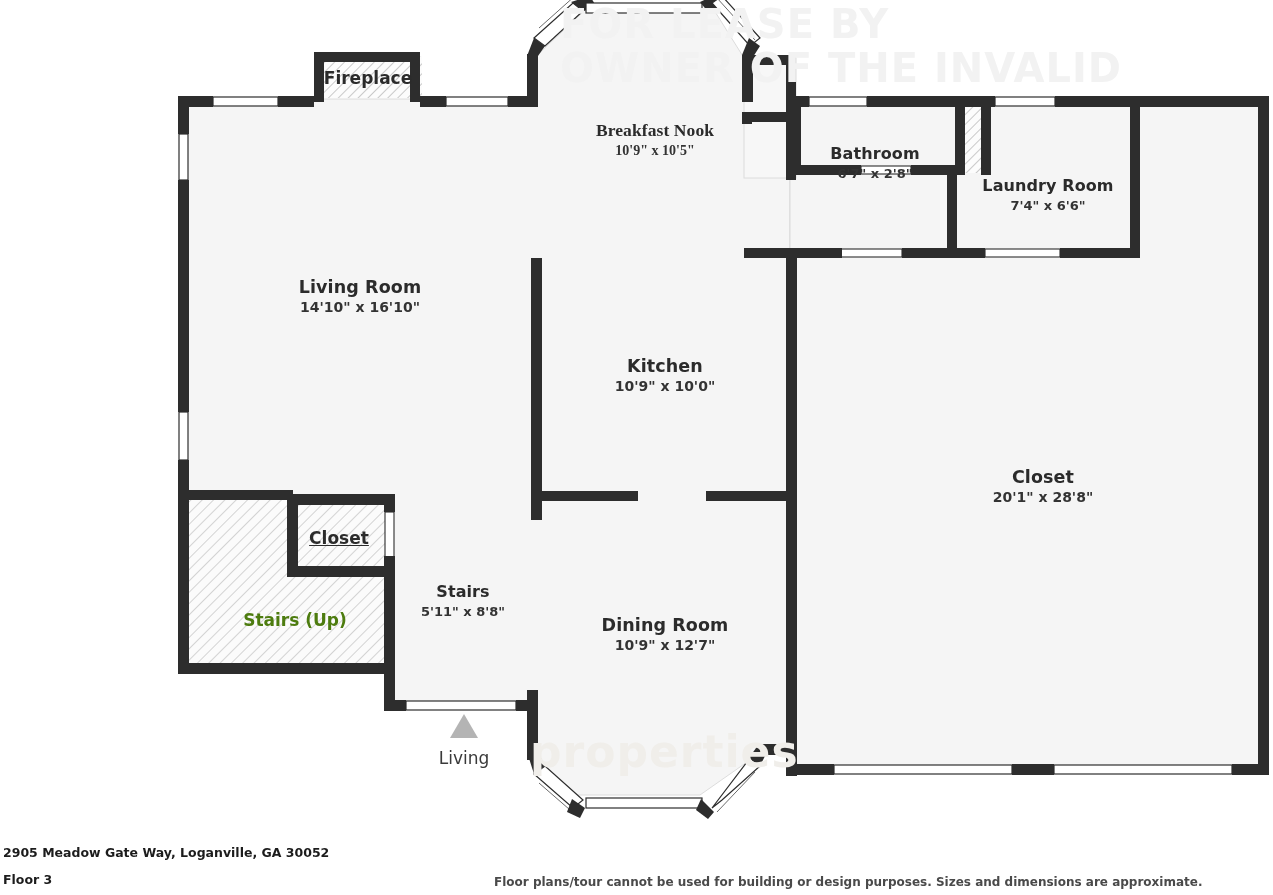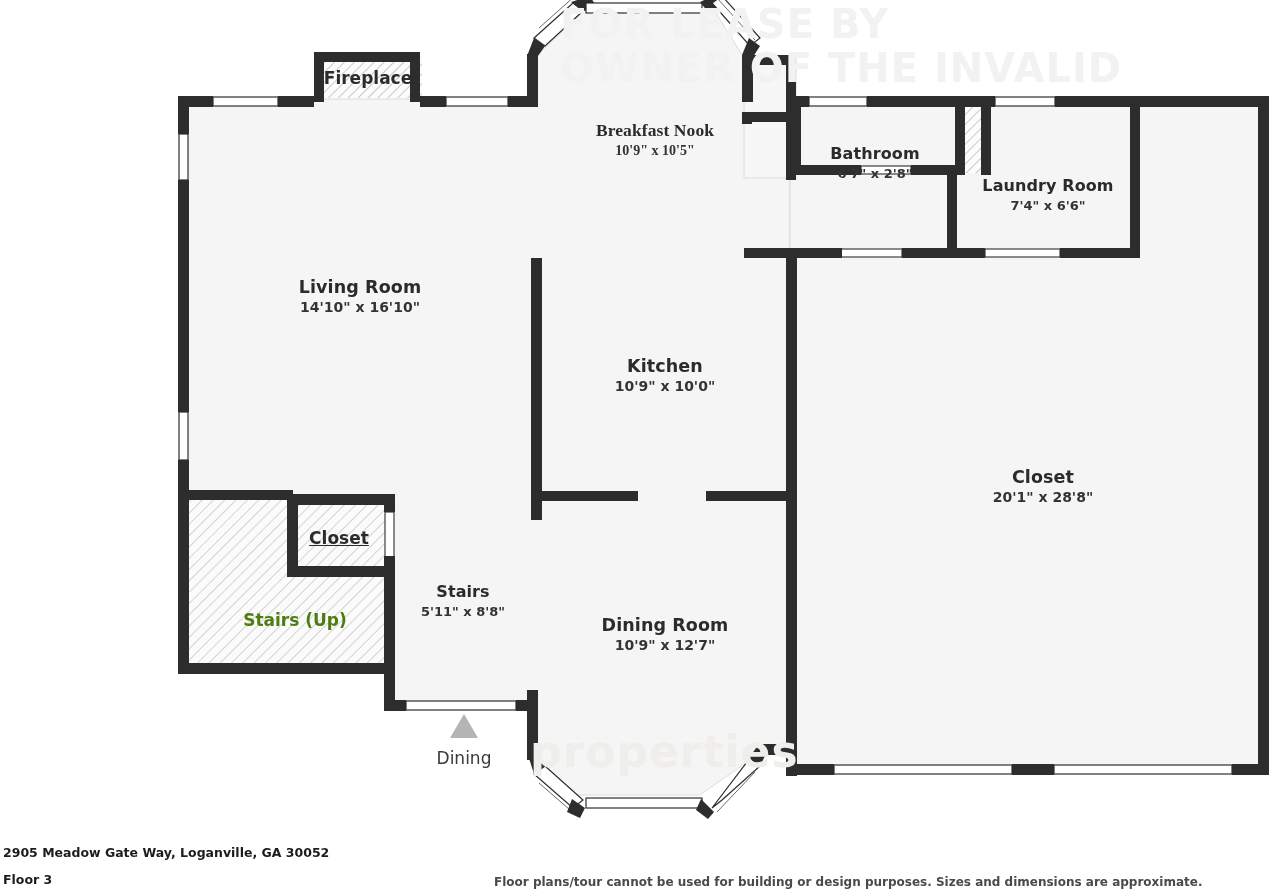--- a/index.html
+++ b/index.html
@@ -355,21 +355,21 @@
       <div class="room-name">Dining Room</div>
       <div class="room-dims">10'9" x 12'7"</div>
     </div>
 
     <div class="fireplace-label" style="left:368px; top:78px;">Fireplace</div>
 
     <div class="closet-label" style="left:339px; top:538px;">Closet</div>
 
     <div class="stairs-label" style="left:295px; top:620px;">Stairs (Up)</div>
 
-    <div class="entry-label" style="left:464px; top:748px;">Dining</div>
+    <div class="entry-label" style="left:464px; top:748px;">Living</div>
   </div>
 </div>
 
 <div id="footer">
   <div id="footer-address">2905 Meadow Gate Way, Loganville, GA 30052</div>
   <div id="footer-floor">Floor 3</div>
 </div>
 <div id="footer-disclaimer">Floor plans/tour cannot be used for building or design purposes. Sizes and dimensions are approximate.</div>
 
 </body></html>

